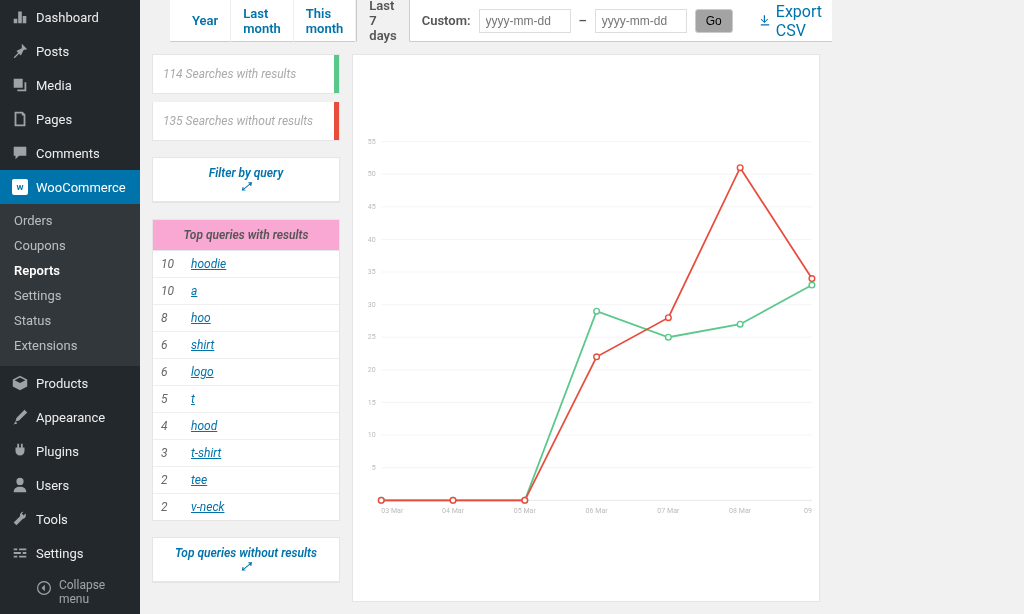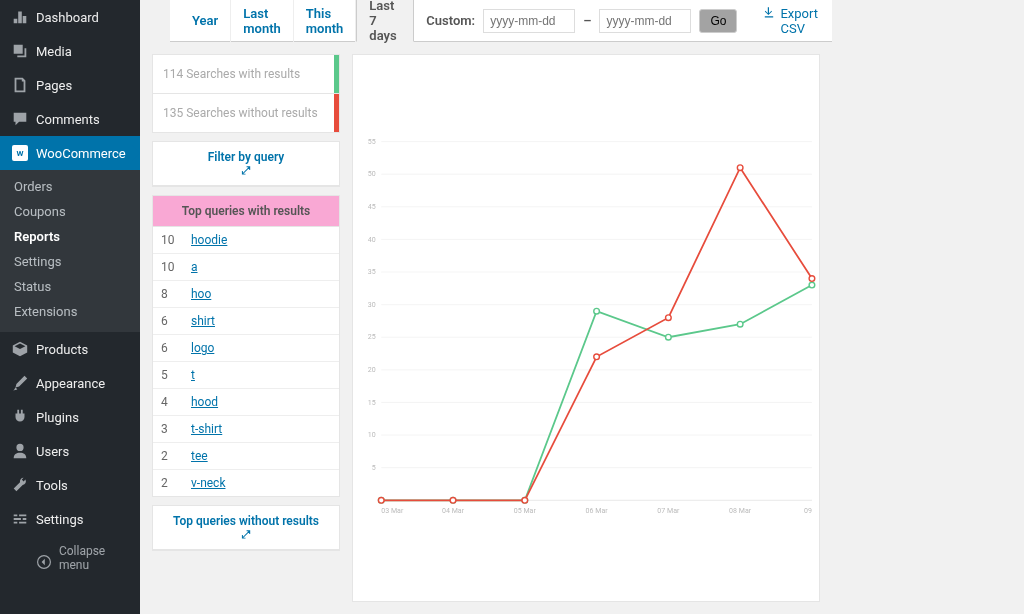--- a/index.html
+++ b/index.html
@@ -7,32 +7,32 @@
 .app { display: flex; width: 832px; height: 614px; overflow: hidden; }
 .sidebar { width: 140px; background: #23282d; color: #eee; flex-shrink: 0; }
 .side-item { display: flex; align-items: center; padding: 7px 10px; cursor: pointer; color: #eee; font-size: 13px; }
 .side-item.active { background: #0073aa; color: #fff; position: relative; }
 .side-item.active::after { content: ''; position: absolute; right: -8px; top: 50%; transform: translateY(-50%); border: 8px solid transparent; border-left-color: #0073aa; }
 .side-item .icon { width: 20px; height: 20px; margin-right: 6px; display: inline-flex; align-items: center; justify-content: center; color: rgba(240,245,250,0.6); }
 .side-item.active .icon { color: #fff; }
 .submenu { background: #32373c; padding: 4px 0 8px 0; }
 .sub-item { padding: 5px 16px 5px 14px; color: rgba(240,245,250,0.7); font-size: 13px; cursor: pointer; }
 .sub-item.active { color: #fff; font-weight: 600; }
-.side-collapse { display: flex; align-items: flex-end; padding: 8px 10px; color: rgba(240,245,250,0.6); font-size: 12px; cursor: pointer; margin-left: 25px; }
+.side-collapse { display: flex; align-items: flex-start; padding: 8px 10px; color: rgba(240,245,250,0.6); font-size: 12px; cursor: pointer; margin-left: 25px; }
 .side-collapse .icon { width: 20px; height: 20px; margin-right: 6px; display: inline-flex; align-items: center; justify-content: center; }
 .main { flex: 1; background: #f1f1f1; padding: 0; overflow: hidden; }
 .tabbar { display: flex; align-items: center; border-bottom: 1px solid #ccc; background: #fff; height: 42px; padding-left: 10px; margin-left: 30px; }
 .tab { padding: 0 12px; height: 42px; display: flex; align-items: center; font-size: 13px; color: #0073aa; font-weight: 600; cursor: pointer; border-right: 1px solid #eee; }
 .tab.active { background: #f1f1f1; color: #555; border-bottom: 1px solid #f1f1f1; margin-bottom: -1px; border-left:1px solid #ccc; border-right:1px solid #ccc; }
 .custom-wrap { display: flex; align-items: center; gap: 8px; padding: 0 12px; color: #555; font-weight: 600; }
 .date-input { width: 92px; padding: 4px 6px; border: 1px solid #ddd; font-size: 12px; color: #888; }
 .go-btn { padding: 4px 10px; border: 1px solid #ccc; background: #a3a3a3; cursor: pointer; font-size: 12px; border-radius: 3px; }
-.export { margin-left: auto; padding: 0 14px; color: #0073aa; font-size: 13px; display: flex; gap: 5px; cursor: pointer; }
+.export { margin-left: auto; padding: 0 14px; color: #0073aa; font-size: 16px; display: flex; align-items: center; gap: 5px; cursor: pointer; }
 .content { display: flex; padding: 12px; gap: 12px; height: calc(100% - 42px); }
-.leftcol { width: 188px; flex-shrink: 0; display: flex; flex-direction: column; gap: 8px; }
+.leftcol { width: 188px; flex-shrink: 0; display: flex; flex-direction: column; gap: 16px; font-style: italic; }
 .stat-box { border: 1px solid #e5e5e5; background: #fff; display: flex; }
 .stat-text { flex: 1; padding: 12px 10px; font-size: 12px; color: #aaa; }
 .stat-bar { width: 5px; }
 .stat-bar.green { background: #5bc88b; }
 .stat-bar.red { background: #e74c3c; }
 .panel { border: 1px solid #e5e5e5; background: #fff; }
 .panel-head { display: flex; justify-content: space-between; align-items: center; padding: 8px 10px; border-bottom: 1px solid #e5e5e5; font-size: 12px; font-weight: 600; color: #0073aa; cursor: pointer; flex-direction: column; }
 .panel-head.dark { color: #555; background: #f9a8d4; cursor: default; }
 .expand-icon { color: #0073aa; font-size: 11px; }
 .qtable { width: 100%; font-size: 12px; }
@@ -55,20 +55,28 @@
 
 <div class="app">
   <div class="sidebar">
     <div class="side-item">
       <span class="icon">
           <svg width="18" height="18" viewBox="0 0 20 20">
             <path fill="currentColor" d="M3 12h4v5H3zm5-8h4v13H8zm5 5h4v8h-4z"></path>
           </svg>
         </span>
       <span>Dashboard</span>
+    </div>
+    <div class="side-item">
+      <span class="icon">
+          <svg width="18" height="18" viewBox="0 0 20 20">
+            <path fill="currentColor" d="M12 2l6 6-4 1-3 6-2-2-5 5-1-1 5-5-2-2 6-3z"></path>
+          </svg>
+        </span>
+      <span>Posts</span>
     </div>
     <div class="side-item">
       <span class="icon">
           <svg width="18" height="18" viewBox="0 0 20 20">
             <path fill="currentColor" d="M3 3h10v10H3zm4 14h10V7h-2v8H7z"></path>
           </svg>
         </span>
       <span>Media</span>
     </div>
     <div class="side-item">

